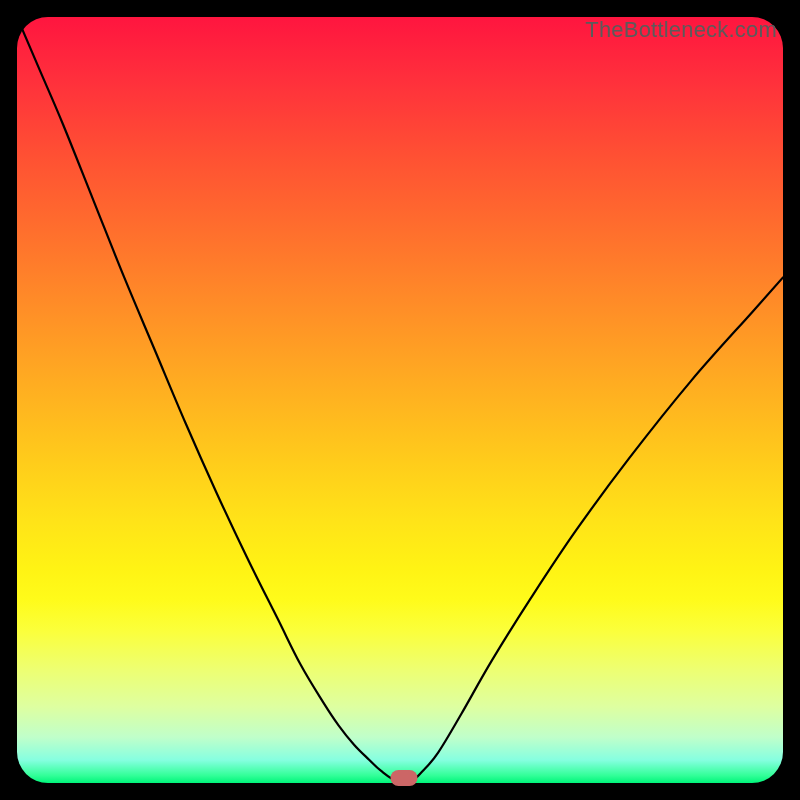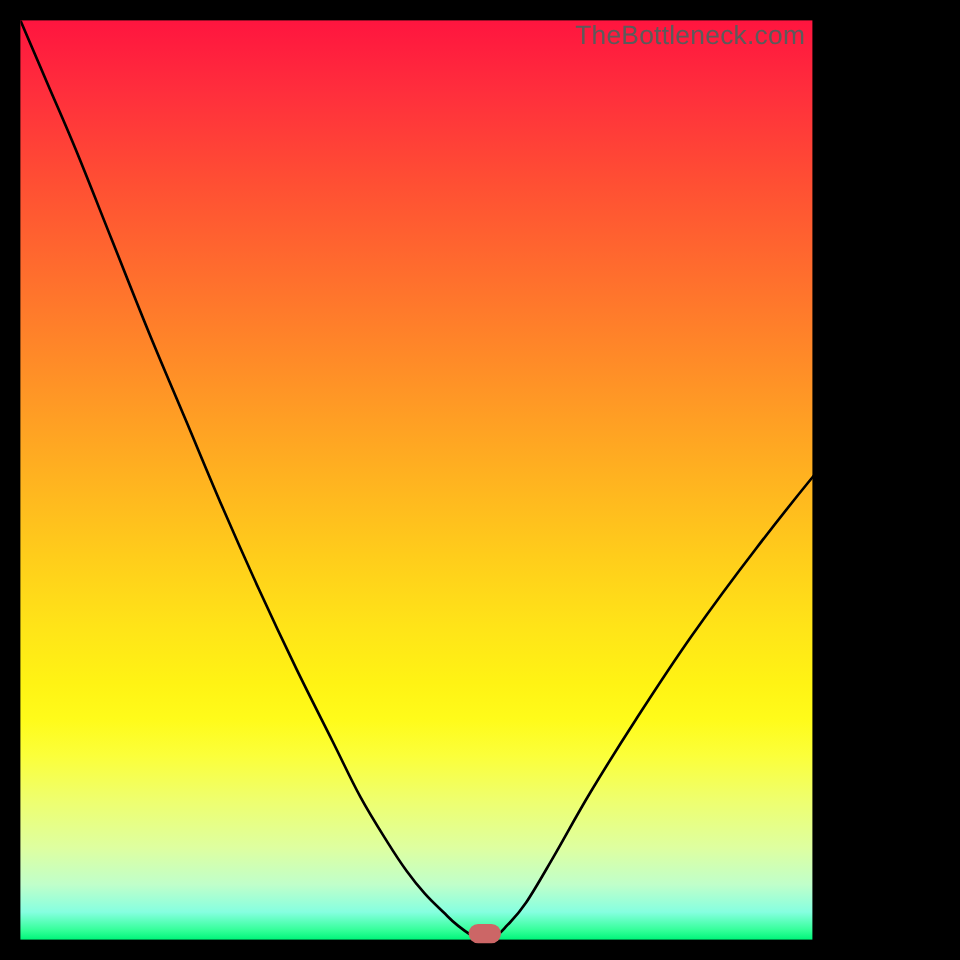--- a/index.html
+++ b/index.html
@@ -8,41 +8,42 @@
     width: 800px;
     height: 800px;
     background: #000;
     overflow: hidden;
     font-family: Arial, Helvetica, sans-serif;
   }
   .frame {
     position: absolute;
     left: 17px;
     top: 17px;
-    width: 660px;
+    width: 766px;
     height: 766px;
     background: linear-gradient(to bottom,
       #ff153f 0%,
       #ff2f3c 8%,
       #ff5033 18%,
       #ff6f2d 28%,
       #ff8e27 38%,
       #ffad21 48%,
       #ffcc1b 58%,
       #ffe418 66%,
       #fff314 72%,
       #fffb1a 76%,
       #fbff3a 80%,
       #eeff70 85%,
       #deffa0 90%,
       #c0ffca 94%,
       #86ffe0 97%,
       #33ff99 99%,
       #00f57a 100%
     );
+    border-radius: 31px;
   }
   .watermark {
     position: absolute;
     top: 0px;
     right: 6px;
     color: #5b5b5b;
     font-size: 22px;
     font-weight: 500;
     letter-spacing: 0.2px;
     user-select: none;

